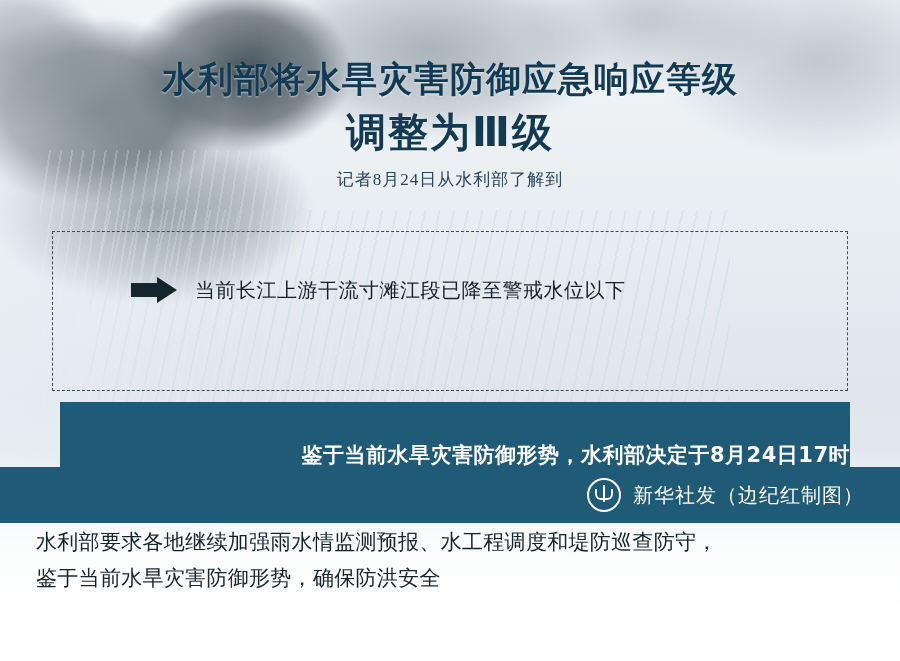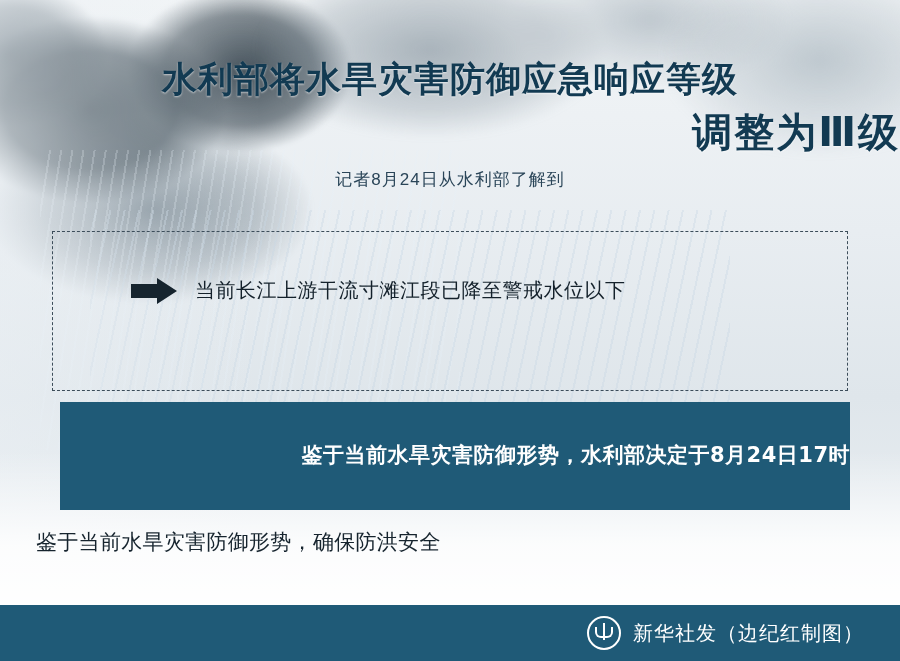--- a/index.html
+++ b/index.html
@@ -106,21 +106,21 @@
     left: 0; top: 0; bottom: 0;
     width: 260px;
     background: linear-gradient(90deg, rgba(235,240,244,0.55) 0%, rgba(235,240,244,0) 100%);
   }
 
   
   .content {
     position: relative;
     z-index: 5;
     width: 900px;
-    height: 661px;
+    height: 523px;
   }
 
   .title-wrap {
     padding-top: 58px;
     text-align: center;
   }
   .title-line1 {
     font-family: "DejaVu Sans", "Liberation Sans", sans-serif;
     font-size: 35px;
     font-weight: bold;
@@ -131,25 +131,24 @@
   }
   .title-line2 {
     font-family: "DejaVu Sans", "Liberation Sans", sans-serif;
     font-size: 40px;
     font-weight: bold;
     color: #123a52;
     letter-spacing: 2px;
     line-height: 1.3;
     margin-top: 4px;
     text-shadow: 0 1px 2px rgba(255,255,255,0.6);
-    text-align: right;
   }
   .subtitle {
     margin-top: 10px;
-    font-family: Liberation Sans, sans-serif;
+    font-family: Liberation Serif, serif;
     font-size: 17px;
     color: #2a4558;
     letter-spacing: 1px;
   }
 
   .dashed-box {
     position: absolute;
     left: 52px;
     top: 231px;
     width: 796px;
@@ -159,21 +158,21 @@
   }
 
   .bullets {
     position: absolute;
     left: 112px;
     top: 277px;
     width: 700px;
   }
   .bullet-row {
     display: flex;
-    align-items: flex-end;
+    align-items: flex-start;
     margin-bottom: 22px;
     padding-left: 19px;
   }
   .arrow-icon {
     width: 46px;
     height: 26px;
     flex: 0 0 46px;
     margin-right: 18px;
   }
   .bullet-text {
@@ -306,20 +305,21 @@
       </div>
 
 
     </div>
 
     <div class="banner">
       <div class="banner-line">鉴于当前水旱灾害防御形势，水利部决定于8月24日17时</div>
     </div>
 
     <div class="footnote">
+      <div>水利部要求各地继续加强雨水情监测预报、水工程调度和堤防巡查防守，</div>
       <div>鉴于当前水旱灾害防御形势，确保防洪安全</div>
     </div>
 
     <div class="credit-bar">
       <span class="credit-logo"></span>
       <span class="credit-text">新华社发（边纪红制图）</span>
     </div>
 
   </div>
 </div>

